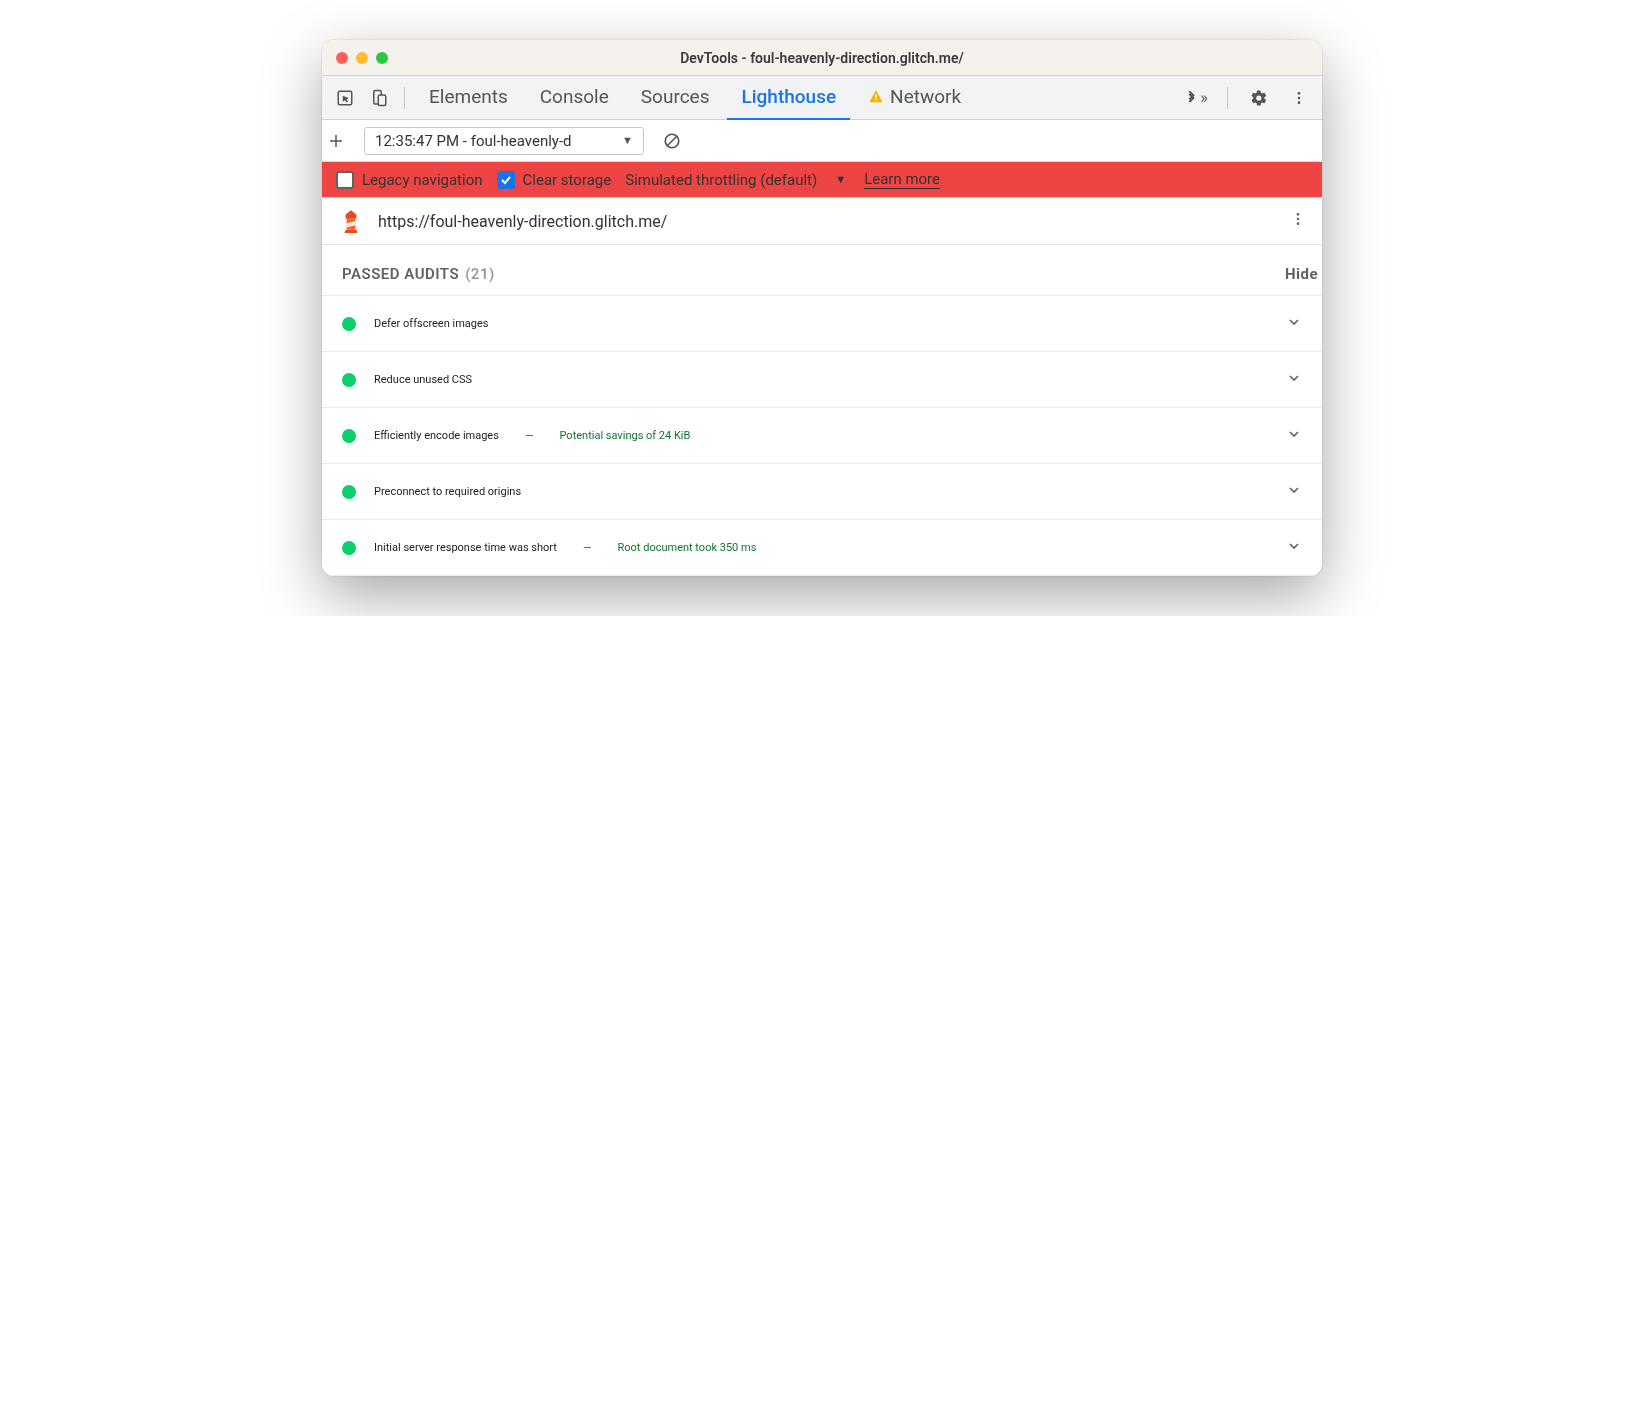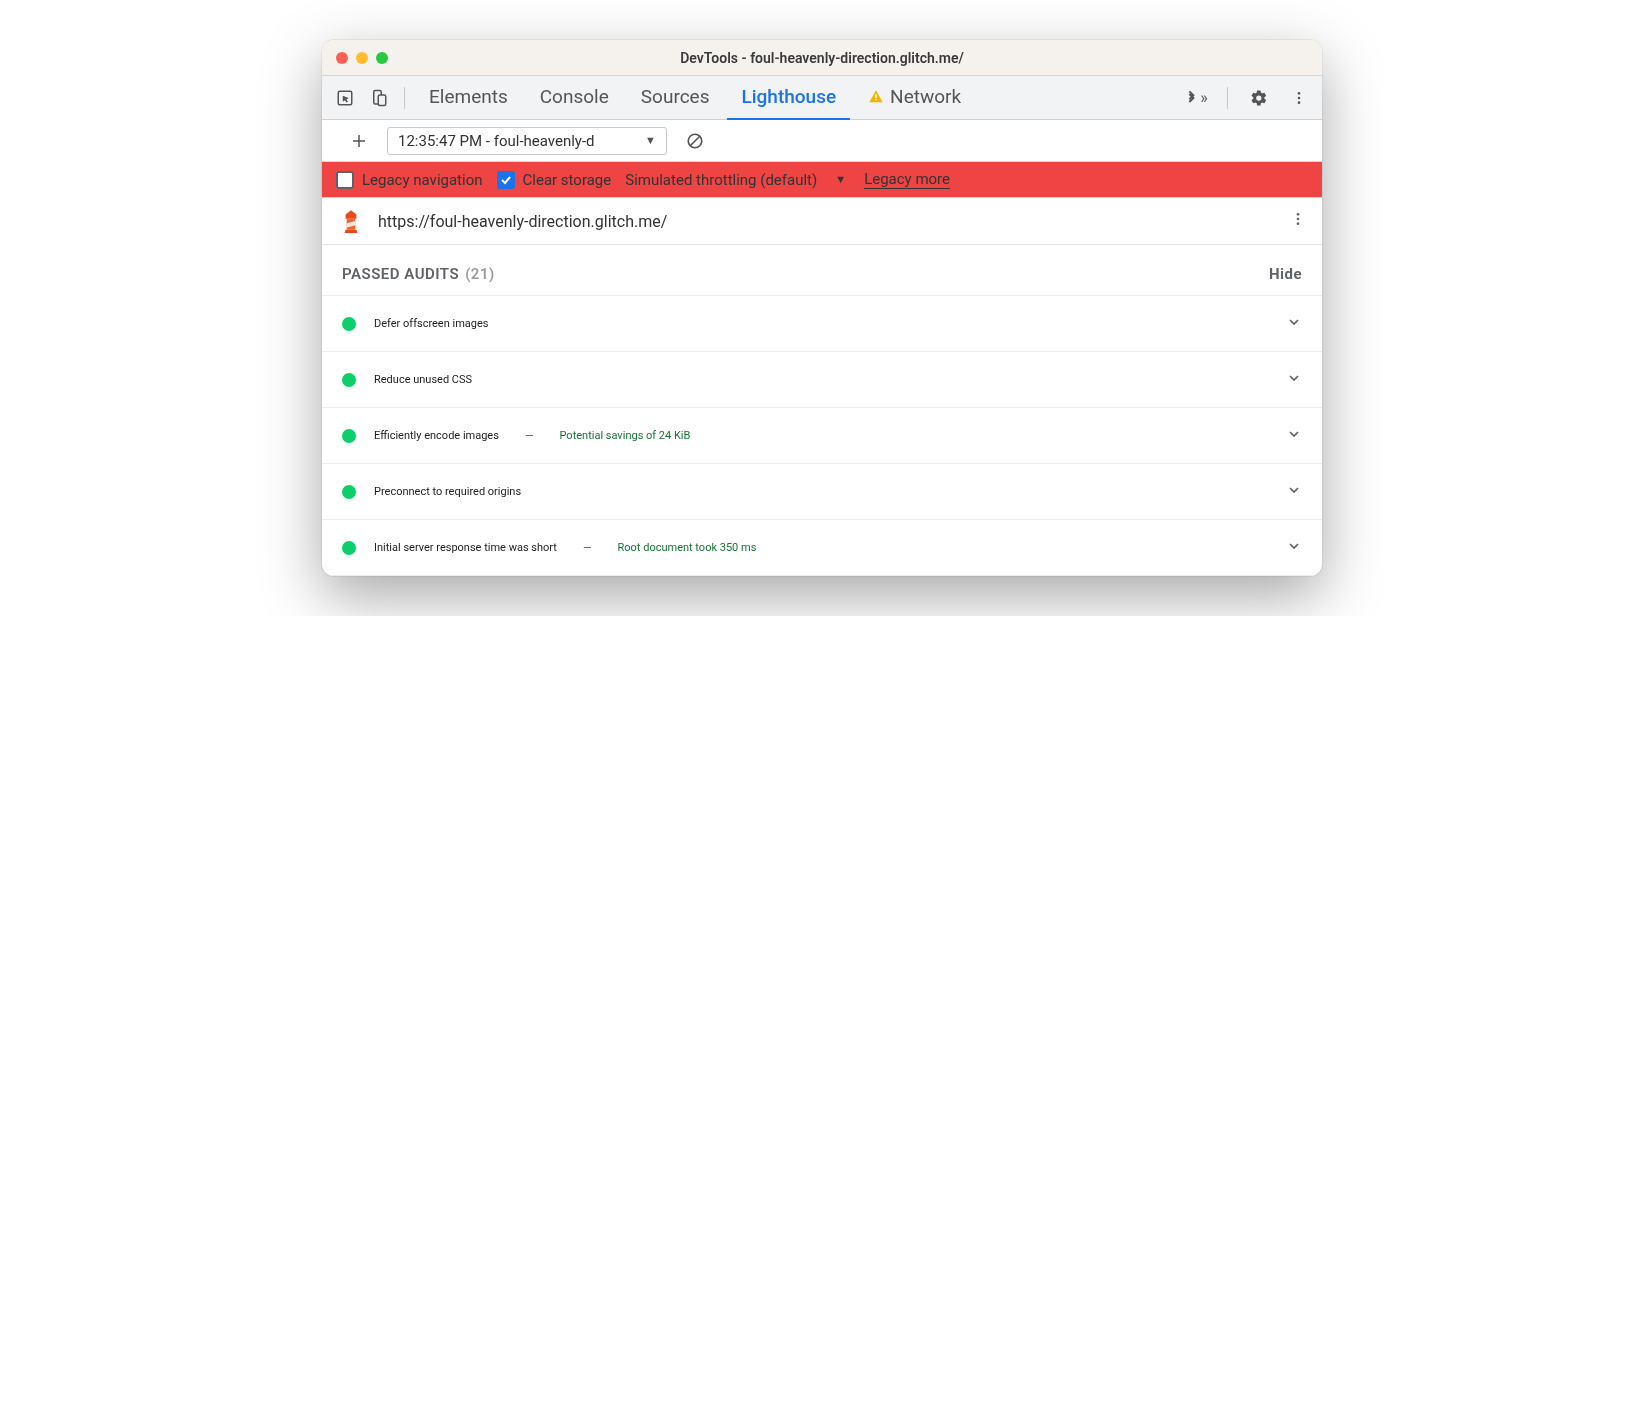--- a/index.html
+++ b/index.html
@@ -85,21 +85,21 @@
     align-items: center;
     gap: 10px;
   }
   .warn-icon {
     width:16px; height:16px;
   }
   .toolbar2 {
     display:flex;
     align-items:center;
     height:42px;
-    padding: 0 23px;
+    padding: 0 0;
     border-bottom: 1px solid #d8d8d8;
     gap: 14px;
     background: #fff;
   }
   .plusbtn, .nobtn {
     width:28px; height:28px;
     display:flex;align-items:center;justify-content:center;
     color:#555;
   }
   .dropdown {
@@ -155,21 +155,21 @@
     color:#333;
   }
   .lh-icon {
     width:26px; height:26px;
   }
   .urlrow .more {
     margin-left:auto; color:#666;
   }
   .section-head {
     display:flex; align-items:center;
-    padding: 20px 20px 12px 20px;
+    padding: 20px 4px 12px 20px;
     font-size: 15px;
     color:#5f6368;
     letter-spacing: 0.5px;
   }
   .section-head .title { text-transform: uppercase; font-weight:600; }
   .section-head .count { margin-left: 6px; color:#9a9a9a; font-weight:600;}
   .section-head .hide { margin-left:auto; color:#5f6368; font-weight:700; cursor:pointer;}
   .audits {
     border-top:1px solid #ebebeb;
   }
@@ -296,21 +296,21 @@
     <div class="cbgroup">
       <div class="cbox checked">
         <svg width="12" height="12" viewBox="0 0 24 24" stroke="#fff" stroke-width="4" fill="none">
             <polyline points="4,12 10,18 20,6"></polyline>
           </svg>
       </div>
       <span>Clear storage</span>
     </div>
     <span>Simulated throttling (default)</span>
     <span class="tri-down">▼</span>
-    <span class="learnmore">Legacy more</span>
+    <span class="learnmore">Learn more</span>
   </div>
 
   <div class="urlrow">
     <svg class="lh-icon" viewBox="0 0 48 48">
       <polygon points="24,4 34,12 34,20 14,20 14,12" fill="#e8491d"></polygon>
       <rect x="16" y="20" width="16" height="20" fill="#f56236"></rect>
       <polygon points="16,28 32,24 32,32 16,36" fill="#ffecd2"></polygon>
       <polygon points="14,40 34,40 36,46 12,46" fill="#e8491d"></polygon>
     </svg>
     <span>https://foul-heavenly-direction.glitch.me/</span>

